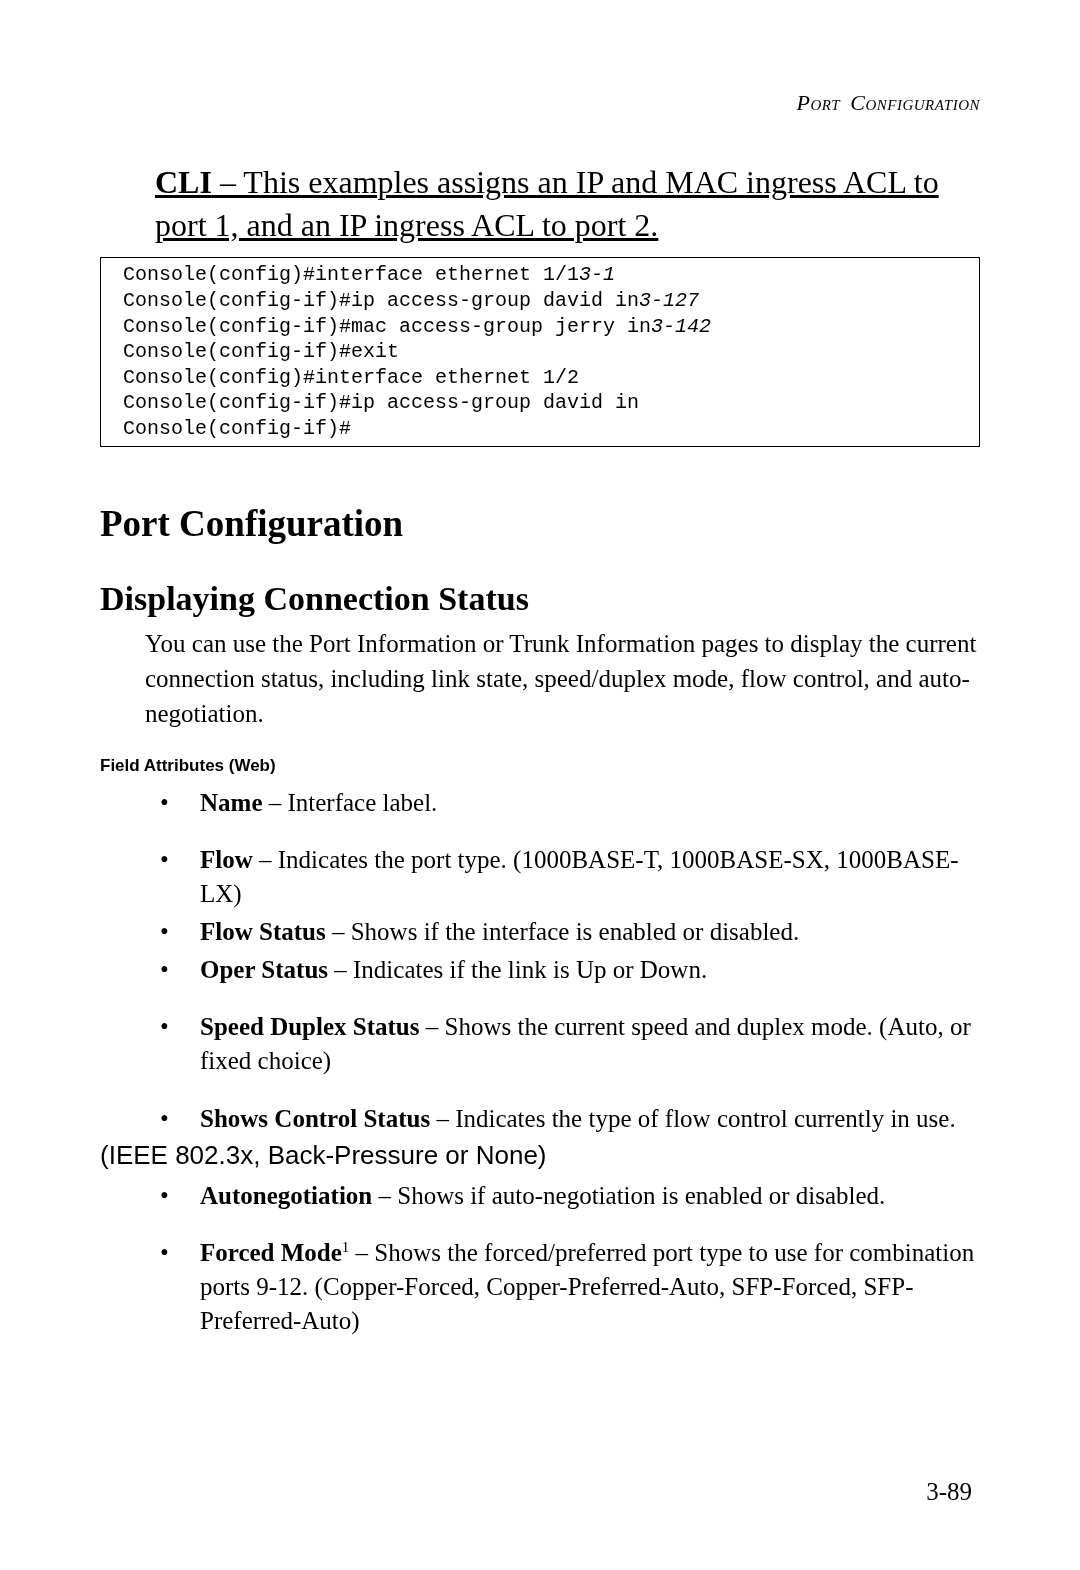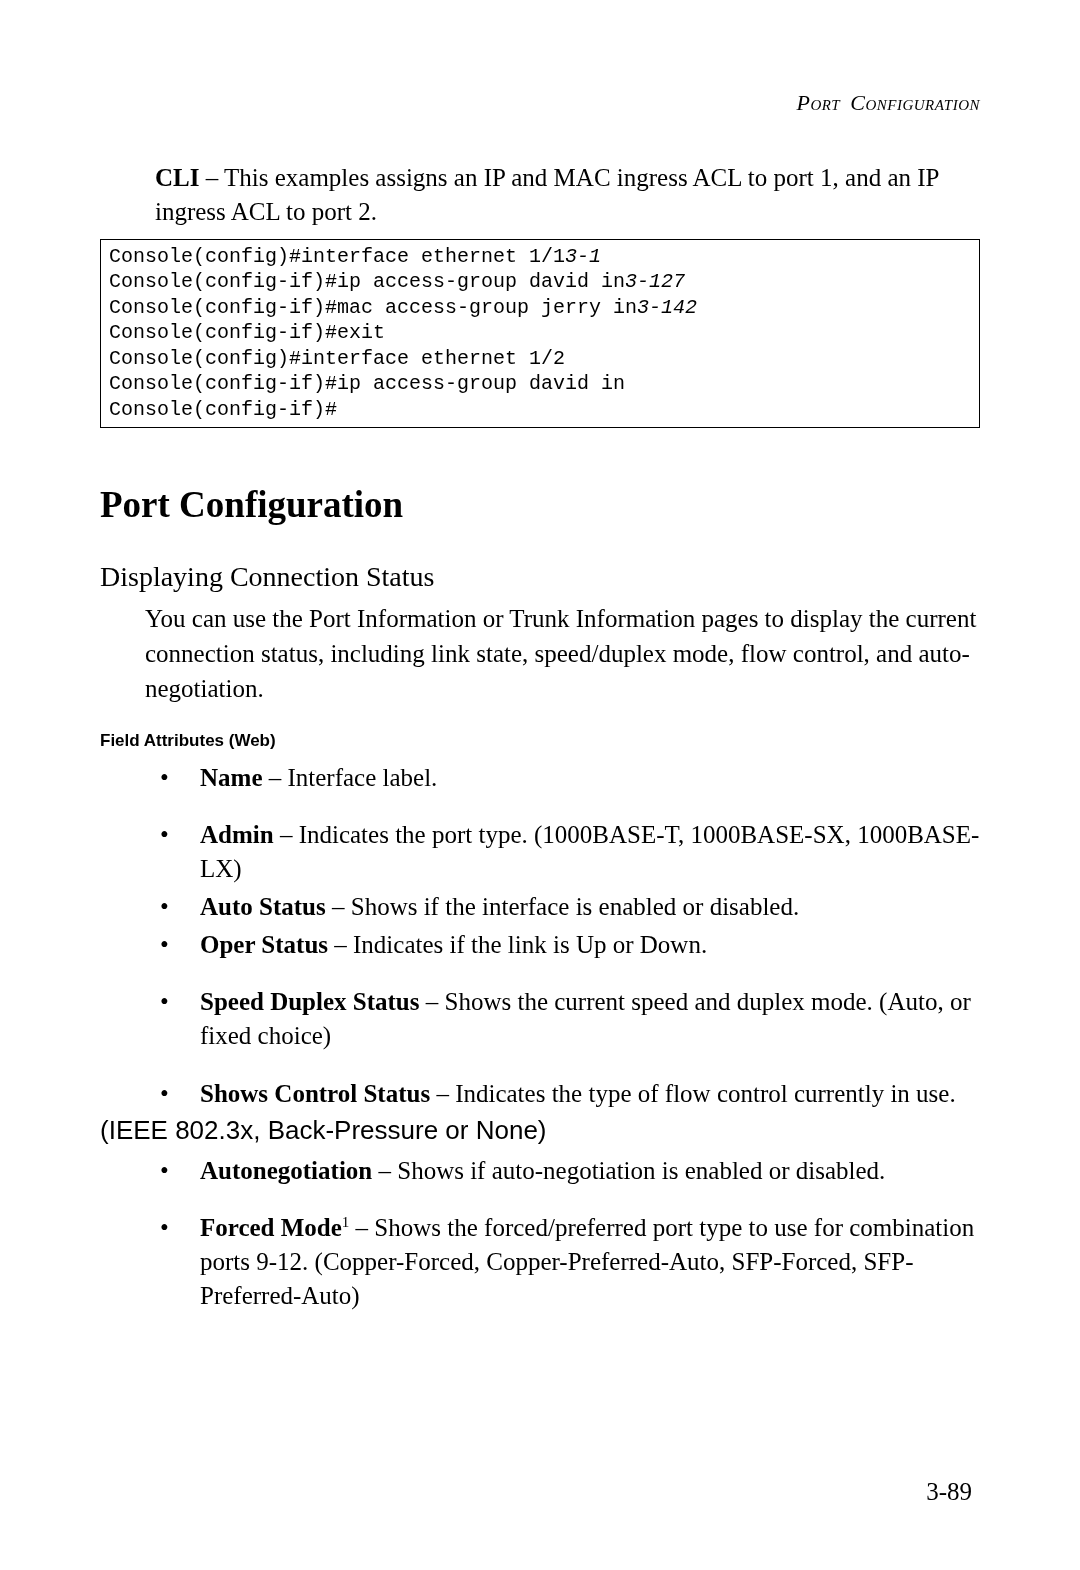--- a/index.html
+++ b/index.html
@@ -27,47 +27,48 @@
   .running-header .rh-word1 {
     font-style: italic;
     font-variant: small-caps;
     margin-right: 4px;
   }
   .running-header .rh-word2 {
     font-style: italic;
     font-variant: small-caps;
   }
   .intro {
-    font-size: 25px;
+    font-size: 32px;
     line-height: 1.35;
     margin: 0 0 10px 55px;
+    text-decoration: underline;
   }
   .intro .bold {
     font-weight: bold;
   }
   .code-block {
     border: 1px solid #000;
     font-family: "Courier New", Courier, monospace;
     font-size: 20px;
     line-height: 1.28;
-    padding: 4px 8px;
+    padding: 4px 22px;
     white-space: pre;
     margin-bottom: 55px;
   }
   .code-block .ital {
     font-style: italic;
   }
   h1.section-title {
     font-size: 37px;
     font-weight: bold;
     margin: 0 0 35px 0;
   }
   h2.subsection-title {
-    font-size: 28px;
-    font-weight: normal;
+    font-size: 34px;
+    font-weight: bold;
     margin: 0 0 8px 0;
   }
   .body-para {
     font-size: 25px;
     line-height: 1.4;
     margin: 0 0 25px 45px;
   }
   .field-attr-heading {
     font-family: Arial, Helvetica, sans-serif;
     font-weight: bold;
@@ -145,26 +146,26 @@
 
   <div class="attr-list">
 
     <div class="attr-item spaced">
       <span class="bullet">•</span>
       <span class="term">Name</span><span> – Interface label.</span>
     </div>
 
     <div class="attr-item">
       <span class="bullet">•</span>
-      <span class="term">Admin</span><span> – Indicates the port type. (1000BASE-T, 1000BASE-SX, 1000BASE-LX)</span>
-    </div>
-
-    <div class="attr-item">
-      <span class="bullet">•</span>
-      <span class="term">Auto Status</span><span> – Shows if the interface is enabled or disabled.</span>
+      <span class="term">Flow</span><span> – Indicates the port type. (1000BASE-T, 1000BASE-SX, 1000BASE-LX)</span>
+    </div>
+
+    <div class="attr-item">
+      <span class="bullet">•</span>
+      <span class="term">Flow Status</span><span> – Shows if the interface is enabled or disabled.</span>
     </div>
 
     <div class="attr-item spaced">
       <span class="bullet">•</span>
       <span class="term">Oper Status</span><span> – Indicates if the link is Up or Down.</span>
     </div>
 
     <div class="attr-item spaced">
       <span class="bullet">•</span>
       <span class="term">Speed Duplex Status</span><span> – Shows the current speed and duplex mode. (Auto, or fixed choice)</span>

